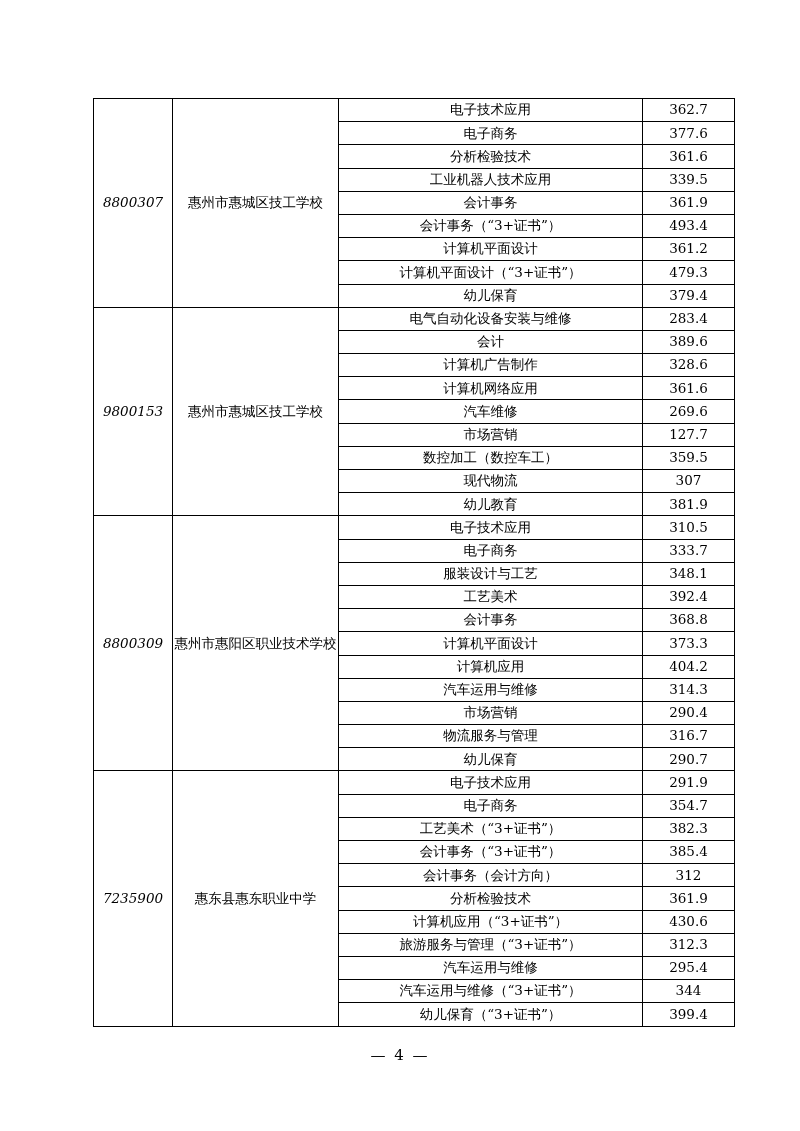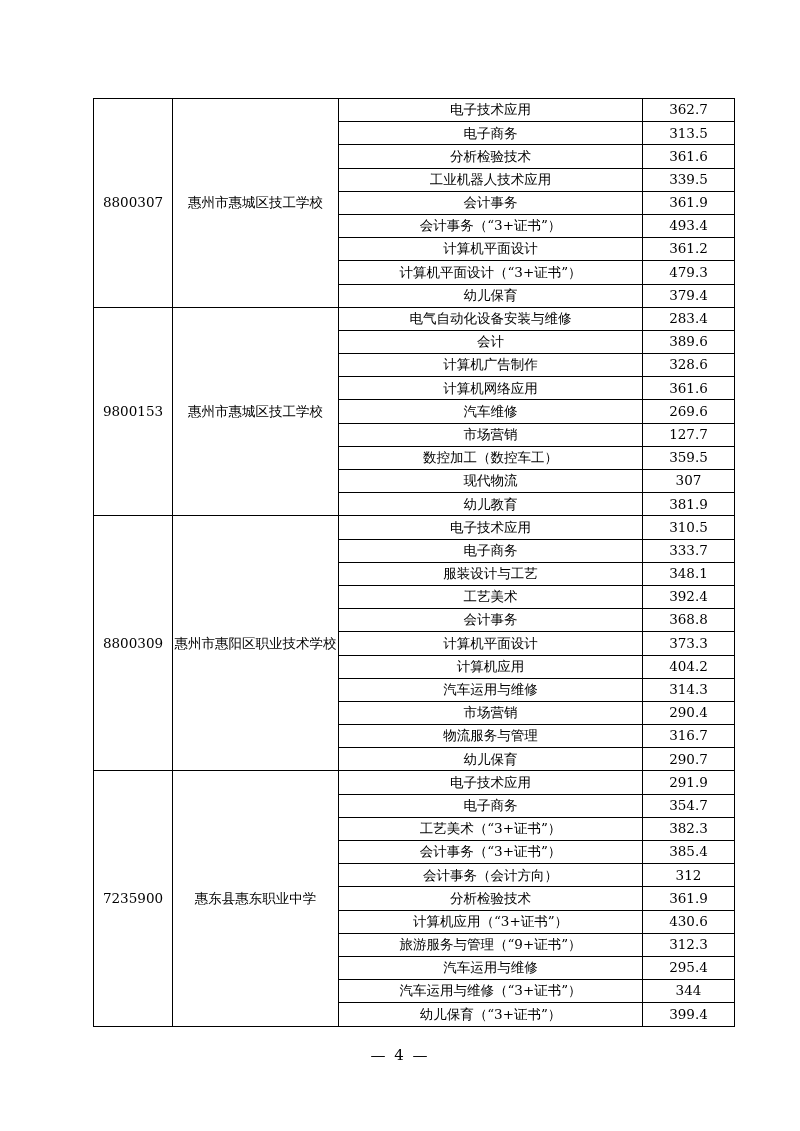--- a/index.html
+++ b/index.html
@@ -38,20 +38,21 @@
     font-size: 13.5px;
     line-height: 1.15;
     text-align: center;
     vertical-align: middle;
     padding: 0;
     height: 22.2px;
     font-family: "DejaVu Serif", "Liberation Serif", serif;
   }
   td.col-code {
     width: 78px;
+    font-style: italic;
   }
   td.col-school {
     width: 165px;
     padding: 0 4px;
   }
   td.col-major {
     width: 303px;
     padding: 0 3px;
   }
   td.col-score {
@@ -83,21 +84,21 @@
           <tr>
             <td class="col-code" rowspan="9">8800307</td>
             <td class="col-school" rowspan="9">
               <span class="school-name">惠州市惠城区技工学校</span>
             </td>
             <td class="col-major">电子技术应用</td>
             <td class="col-score">362.7</td>
           </tr>
           <tr>
             <td class="col-major">电子商务</td>
-            <td class="col-score">313.5</td>
+            <td class="col-score">377.6</td>
           </tr>
           <tr>
             <td class="col-major">分析检验技术</td>
             <td class="col-score">361.6</td>
           </tr>
           <tr>
             <td class="col-major">工业机器人技术应用</td>
             <td class="col-score">339.5</td>
           </tr>
           <tr>
@@ -234,21 +235,21 @@
           </tr>
           <tr>
             <td class="col-major">分析检验技术</td>
             <td class="col-score">361.9</td>
           </tr>
           <tr>
             <td class="col-major">计算机应用（“3+证书”）</td>
             <td class="col-score">430.6</td>
           </tr>
           <tr>
-            <td class="col-major">旅游服务与管理（“9+证书”）</td>
+            <td class="col-major">旅游服务与管理（“3+证书”）</td>
             <td class="col-score">312.3</td>
           </tr>
           <tr>
             <td class="col-major">汽车运用与维修</td>
             <td class="col-score">295.4</td>
           </tr>
           <tr>
             <td class="col-major">汽车运用与维修（“3+证书”）</td>
             <td class="col-score">344</td>
           </tr>

